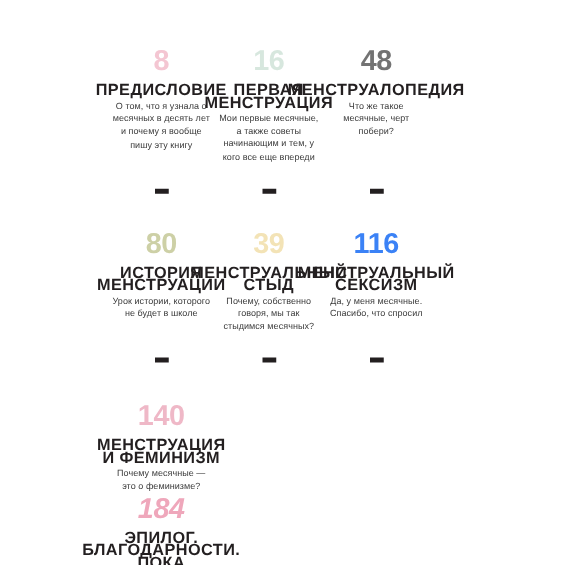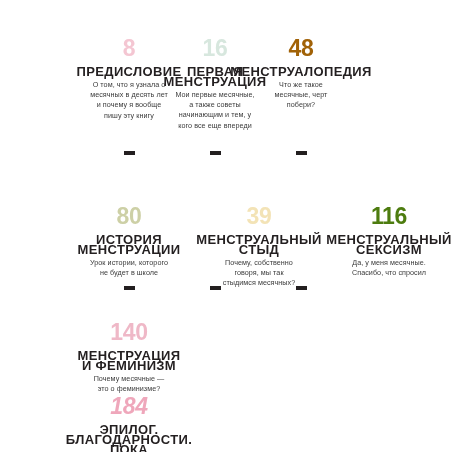--- a/index.html
+++ b/index.html
@@ -30,21 +30,21 @@
     display: flex;
     flex-direction: row;
     align-items: flex-start;
     justify-content: flex-start;
     width: 452px;
     box-sizing: border-box;
     padding-left: 86px;
   }
 
   .toc-row.row-1 { position: absolute; top: 36px; left: 0; }
-  .toc-row.row-2 { position: absolute; top: 204px; left: 0; gap: 44px; }
+  .toc-row.row-2 { position: absolute; top: 182px; left: 0; }
   .toc-row.row-3 { position: absolute; top: 320px; left: 0; flex-direction: column; }
 
   .toc-entry {
     width: 86px;
     box-sizing: border-box;
     padding: 0 3px;
     text-align: center;
     display: flex;
     flex-direction: column;
     align-items: center;
@@ -117,21 +117,21 @@
       <div class="entry-number" style="color: rgb(244, 198, 210);">8</div>
       <div class="entry-title">ПРЕДИСЛОВИЕ</div>
       <div class="entry-desc">О том, что я узнала о месячных в десять лет и почему я вообще пишу эту книгу</div>
     </div>
     <div class="toc-entry">
       <div class="entry-number" style="color: rgb(215, 231, 222);">16</div>
       <div class="entry-title">ПЕРВАЯ МЕНСТРУАЦИЯ</div>
       <div class="entry-desc">Мои первые месячные, а также советы начинающим и тем, у кого все еще впереди</div>
     </div>
     <div class="toc-entry">
-      <div class="entry-number" style="color: #a16207;">48</div>
+      <div class="entry-number" style="color: #737373;">48</div>
       <div class="entry-title">МЕНСТРУАЛОПЕДИЯ</div>
       <div class="entry-desc">Что же такое месячные, черт побери?</div>
     </div>
   </div>
 
   <div class="sep-row sep-1">
     <div class="sep-cell">
         <span class="sep-dash"></span>
       </div>
     <div class="sep-cell">
@@ -147,21 +147,21 @@
       <div class="entry-number" style="color: rgb(205, 208, 166);">80</div>
       <div class="entry-title">ИСТОРИЯ МЕНСТРУАЦИИ</div>
       <div class="entry-desc">Урок истории, которого не будет в школе</div>
     </div>
     <div class="toc-entry">
       <div class="entry-number" style="color: rgb(243, 227, 182);">39</div>
       <div class="entry-title">МЕНСТРУАЛЬНЫЙ СТЫД</div>
       <div class="entry-desc">Почему, собственно говоря, мы так стыдимся месячных?</div>
     </div>
     <div class="toc-entry">
-      <div class="entry-number" style="color: #4d7c0f;">116</div>
+      <div class="entry-number" style="color: #3b82f6;">116</div>
       <div class="entry-title">МЕНСТРУАЛЬНЫЙ СЕКСИЗМ</div>
       <div class="entry-desc">Да, у меня месячные. Спасибо, что спросил</div>
     </div>
   </div>
 
   <div class="sep-row sep-2">
     <div class="sep-cell">
         <span class="sep-dash"></span>
       </div>
     <div class="sep-cell">

